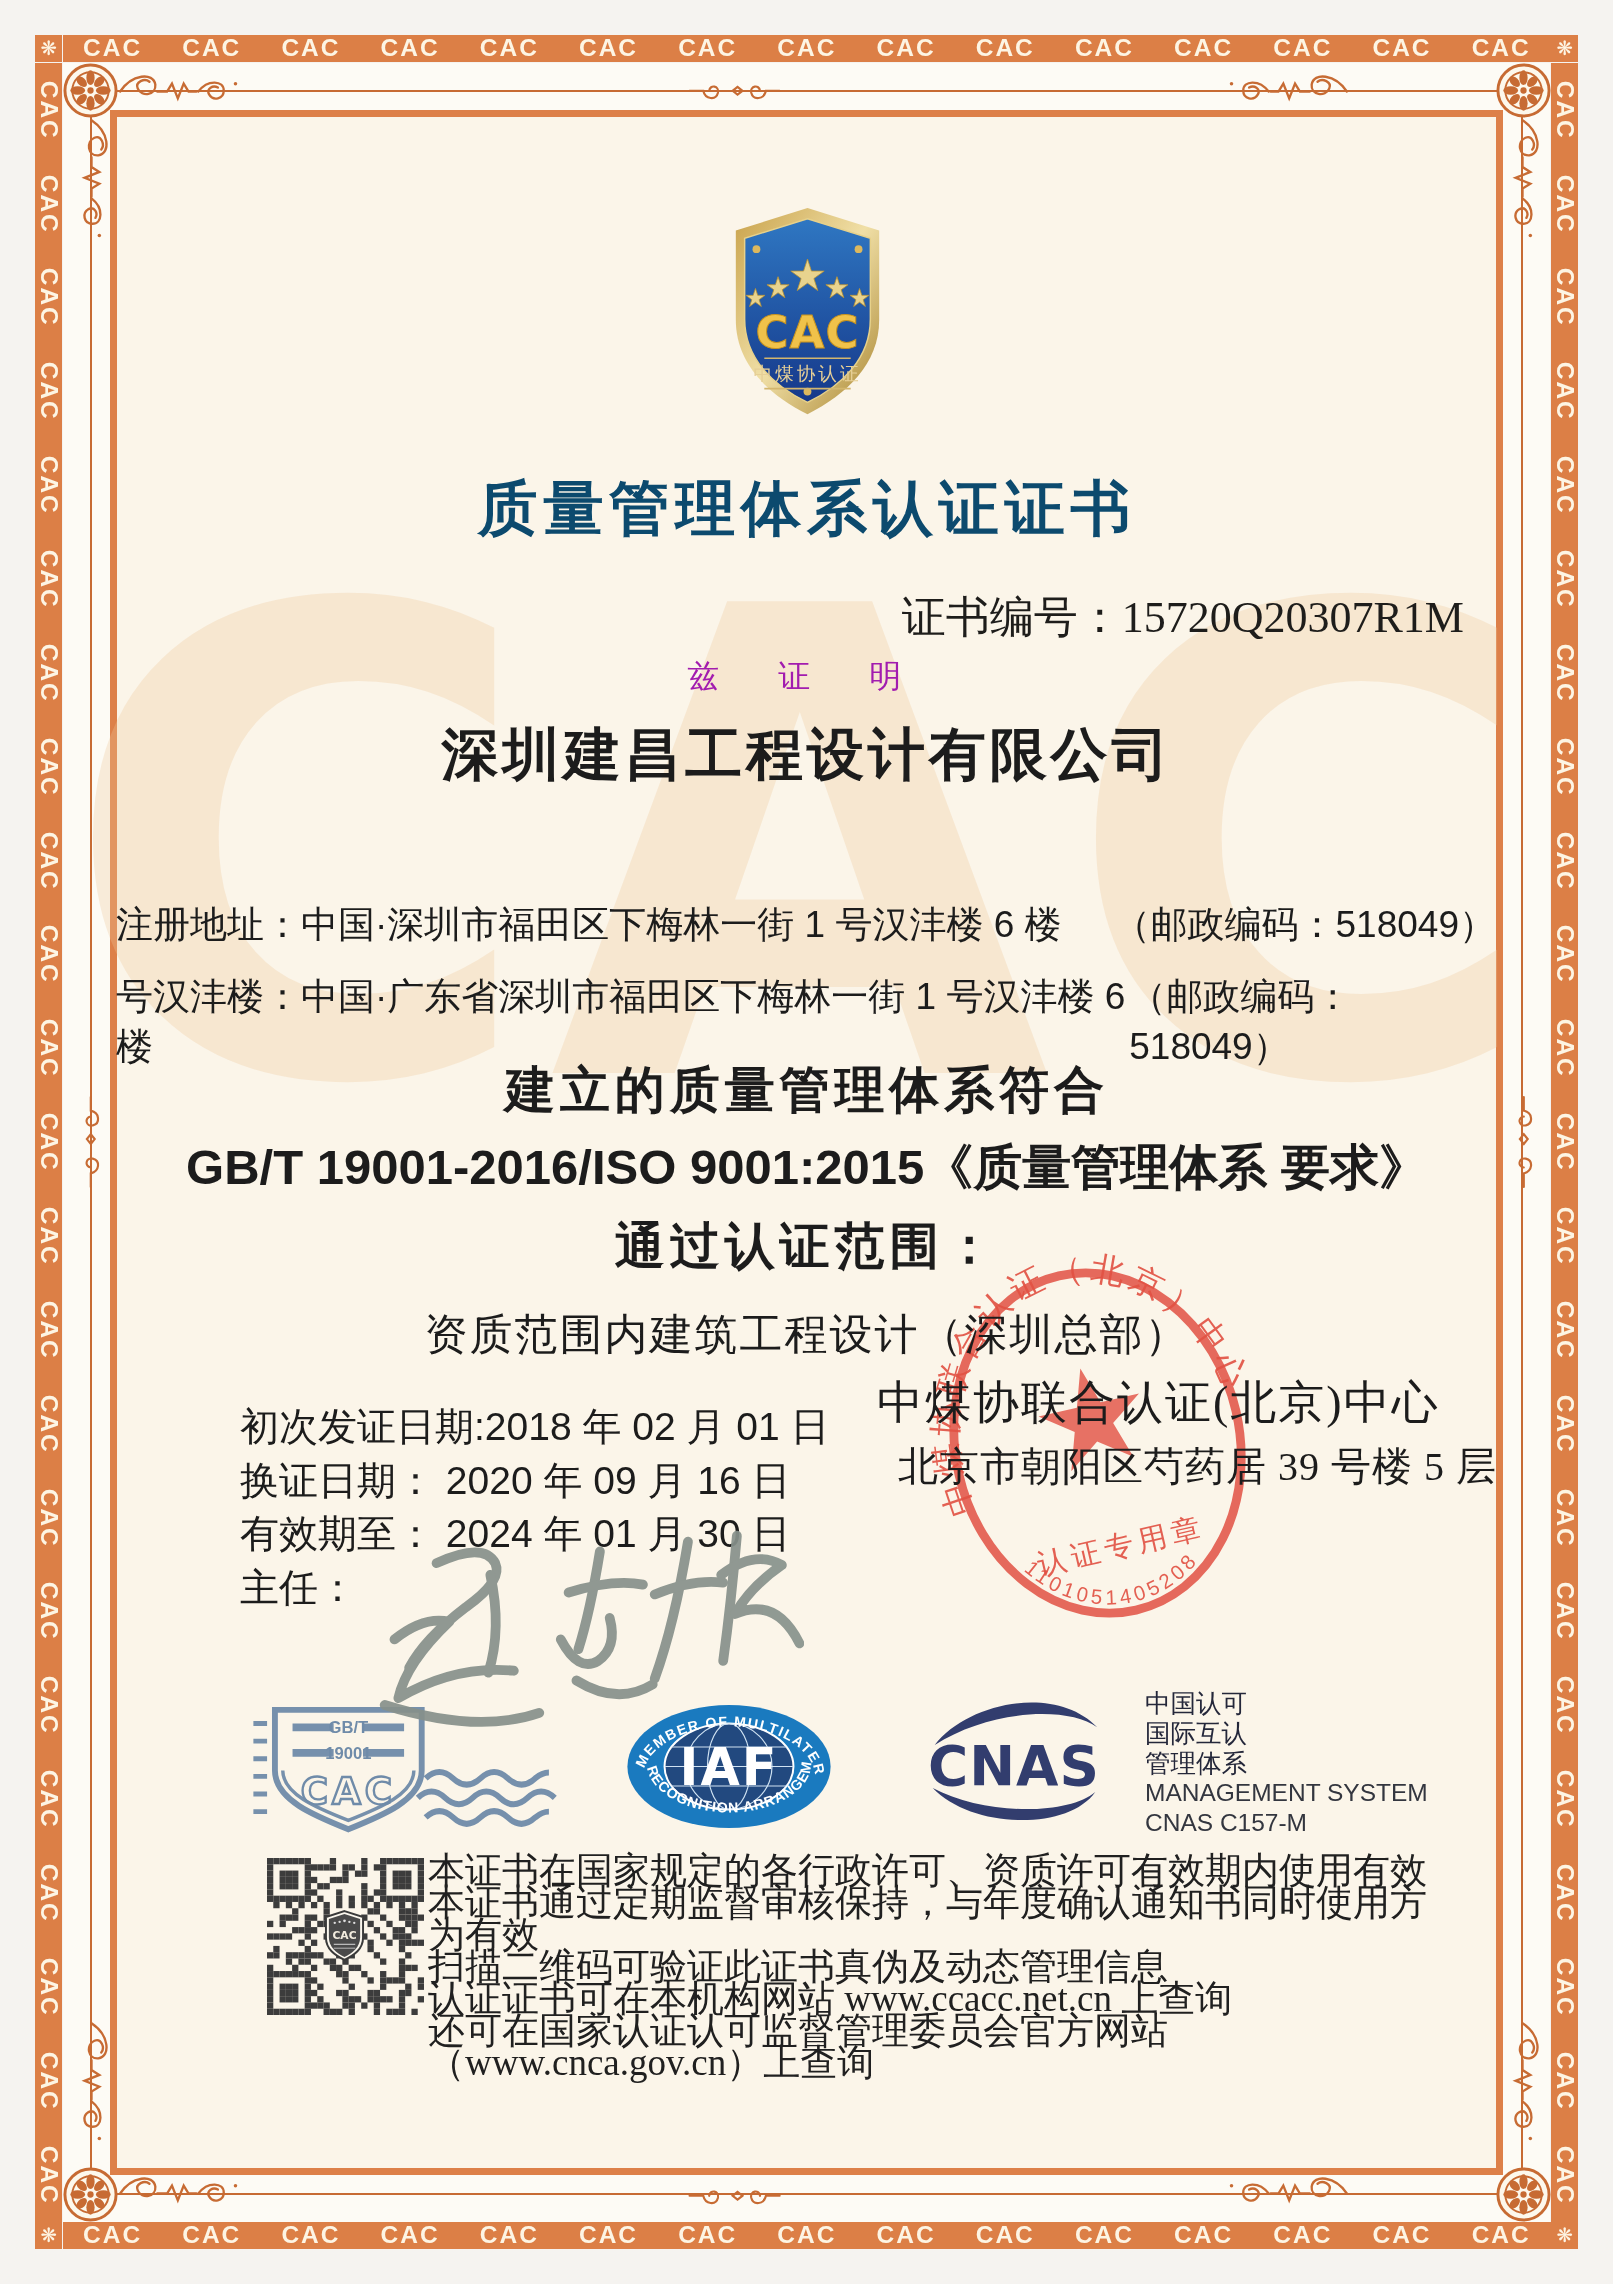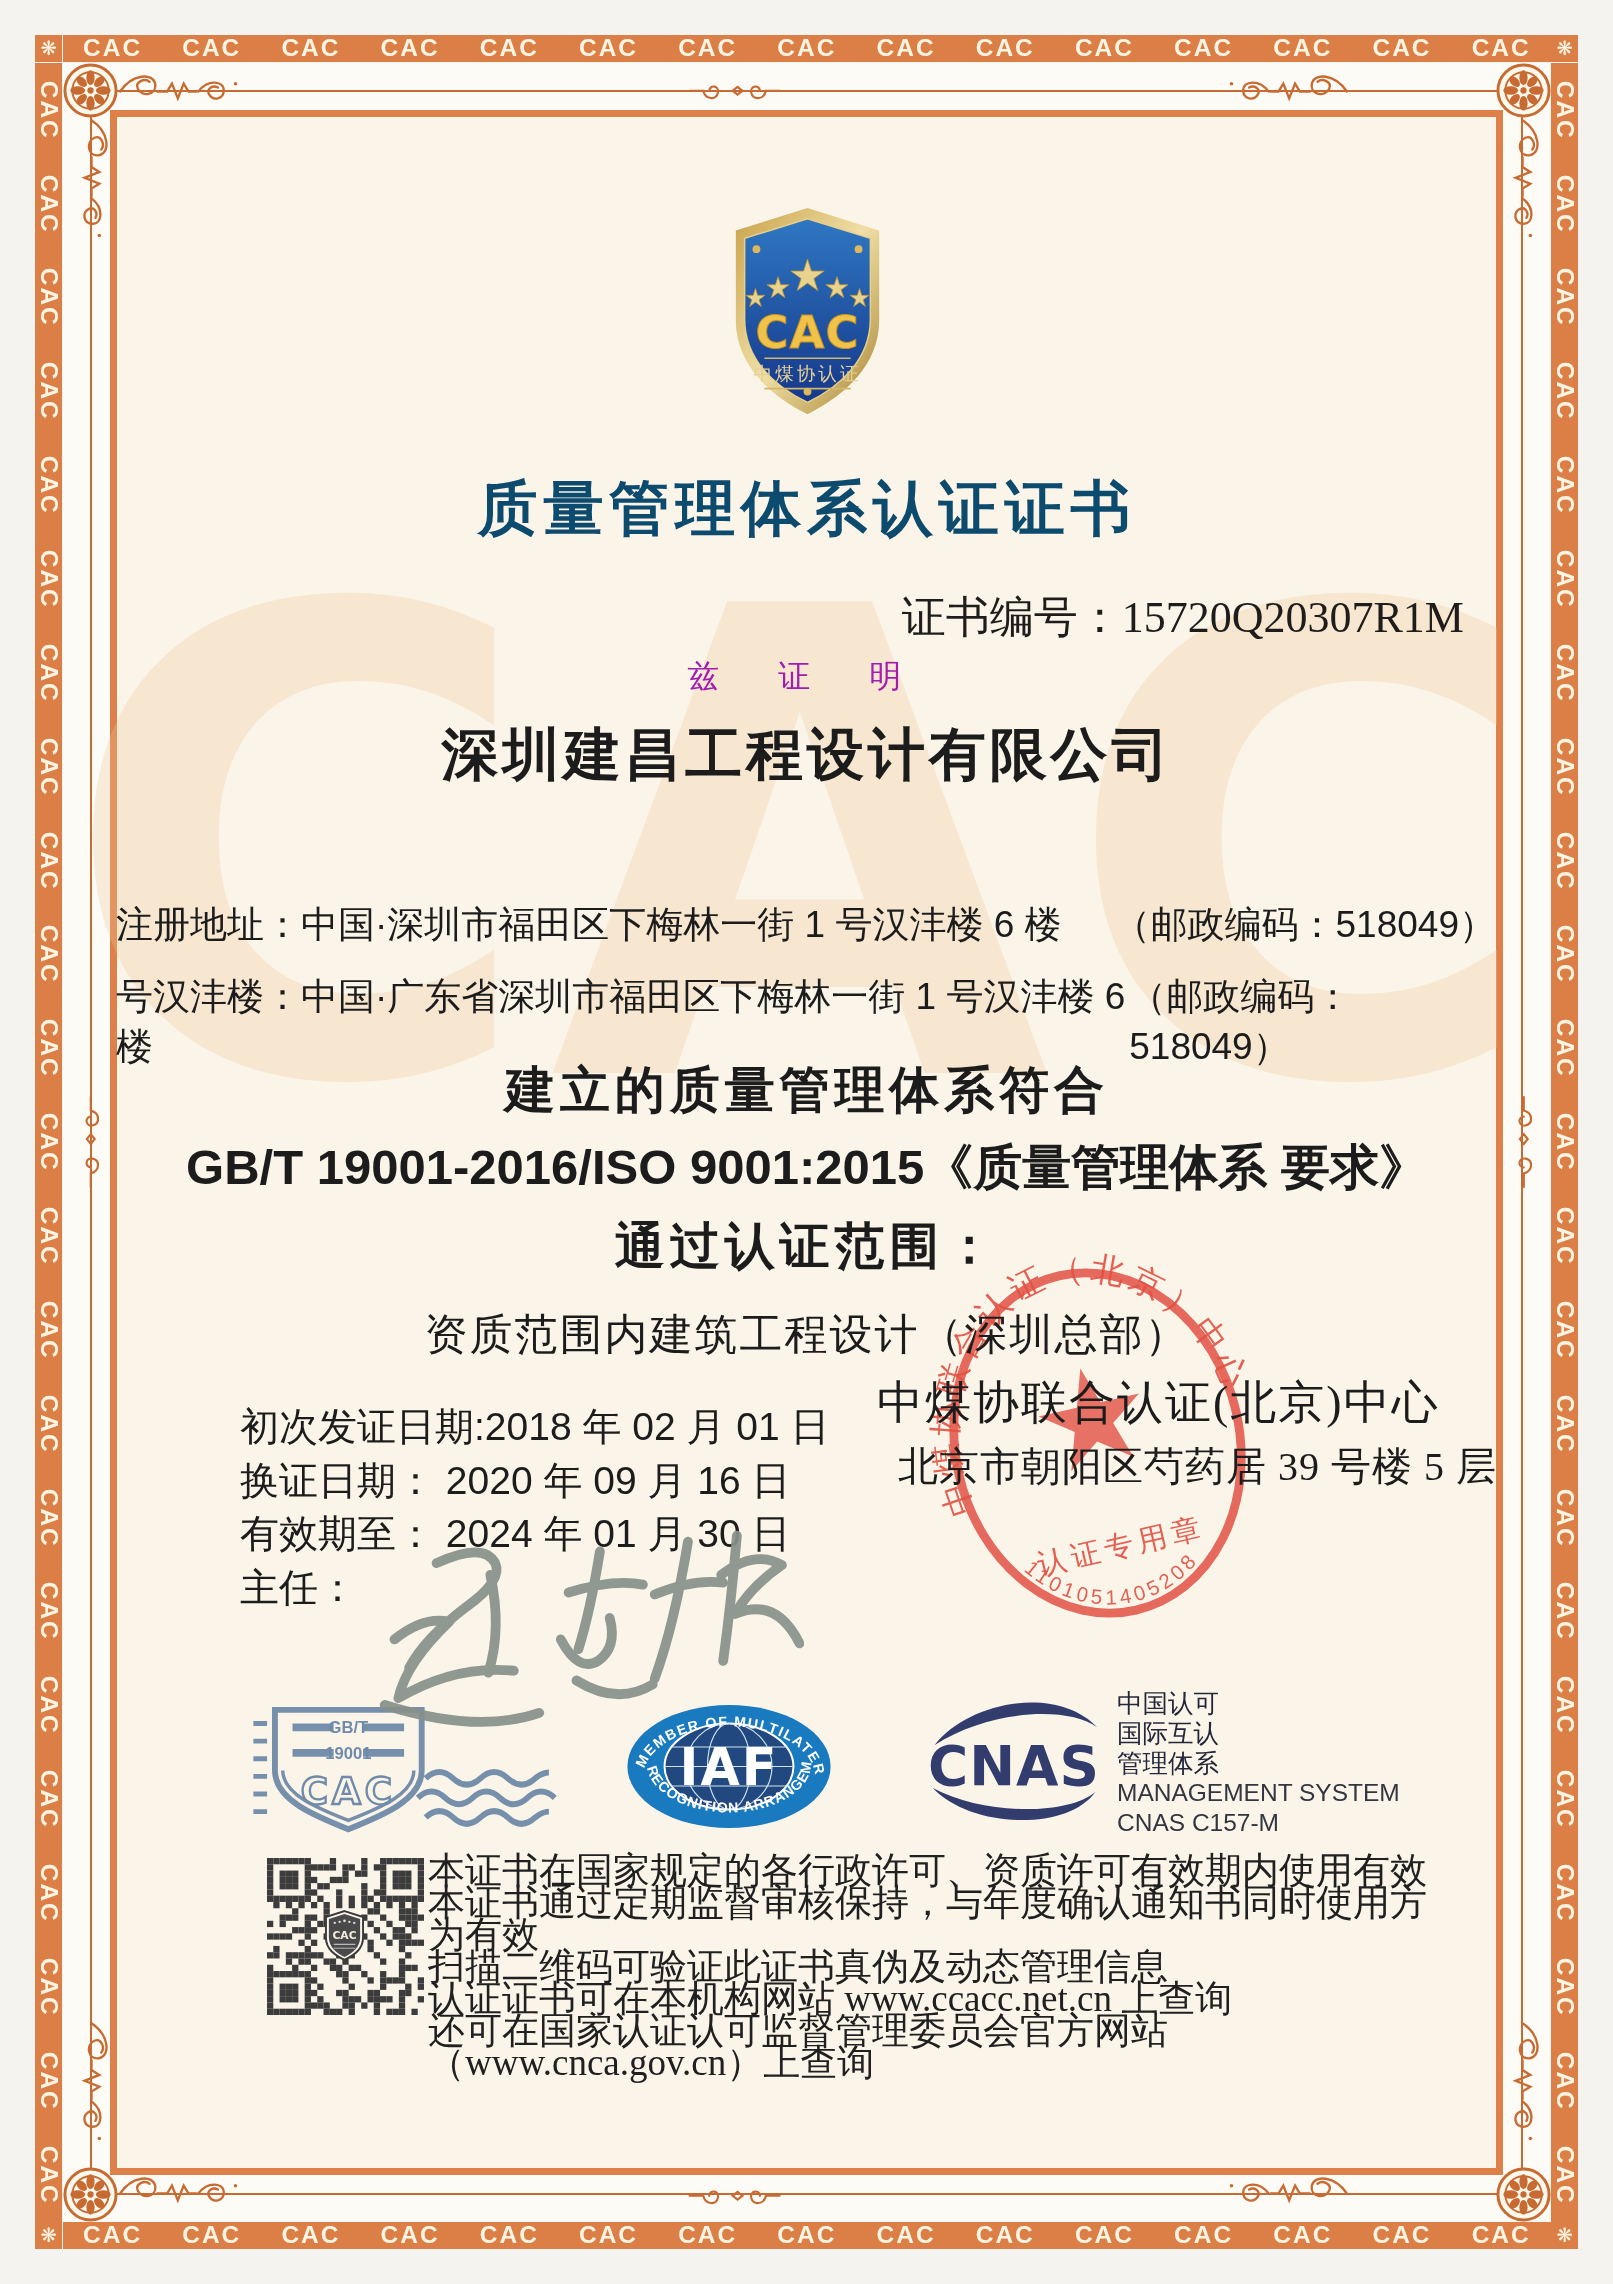--- a/index.html
+++ b/index.html
@@ -35,21 +35,21 @@
   .addr .gap{flex:1;}
   .h2{font-size:50px;font-weight:bold;letter-spacing:4.9px;}
   .std{font-size:49px;font-weight:bold;letter-spacing:0px;}
   .scope{font-size:43px;letter-spacing:2px;}
   .drow{left:240px;font-size:39px;white-space:nowrap;}
   .issuer1{font-size:46px;letter-spacing:2px;}
   .issuer2{font-size:40px;letter-spacing:1px;}
   .stamp{position:absolute;z-index:4;opacity:0.88;mix-blend-mode:multiply;}
   .sig{position:absolute;z-index:6;}
   
-  .cnastext{position:absolute;font-size:25.5px;line-height:30px;color:#24273a;z-index:5;}
+  .cnastext{position:absolute;font-size:25.5px;line-height:30px;color:#24273a;z-index:5;margin-left:28px;}
   .cnastext .en{font-size:24.5px;color:#33363f;}
   .notes{position:absolute;left:428px;top:1855px;width:1010px;font-size:37px;line-height:32px;
          color:#202020;z-index:5;}
   .qrwrap{position:absolute;left:267px;top:1858px;width:157px;height:157px;z-index:5;}
   .miniShield{position:absolute;left:324px;top:1910px;width:41px;height:51px;z-index:6;}
 </style>
 </head>
 <body>
 
 <div class="page">

